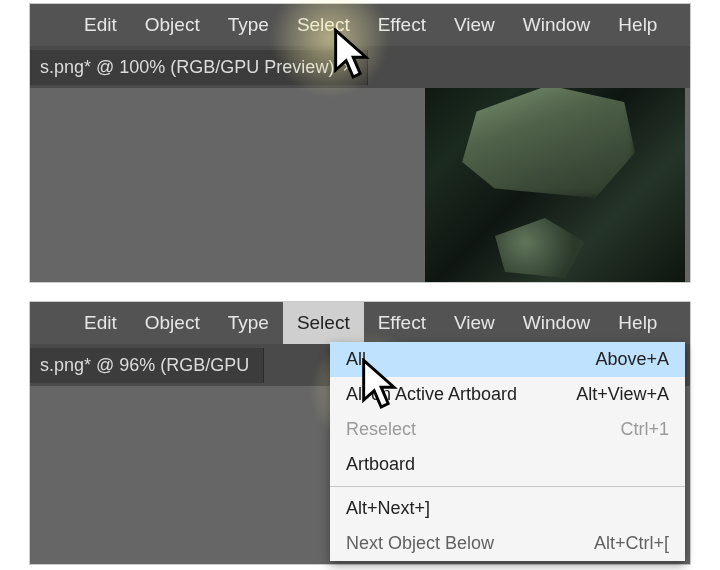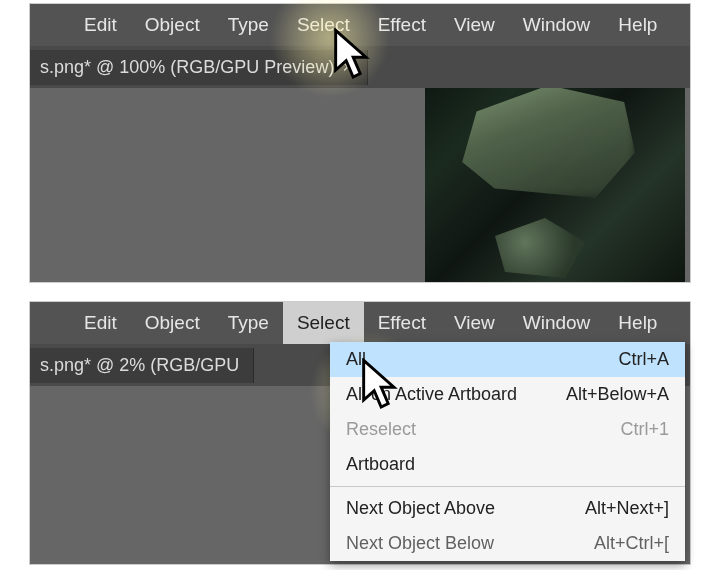--- a/index.html
+++ b/index.html
@@ -178,45 +178,44 @@
     <div class="item">Object</div>
     <div class="item">Type</div>
     <div class="item active">Select</div>
     <div class="item">Effect</div>
     <div class="item">View</div>
     <div class="item">Window</div>
     <div class="item">Help</div>
   </div>
   <div class="tabbar">
     <div class="tab">
-      <span>s.png* @ 2% (RGB/GPU</span>
+      <span>s.png* @ 96% (RGB/GPU</span>
     </div>
   </div>
   <div class="canvas-area"></div>
 
   <div class="dropdown">
     <div class="row hl">
       <span>All</span>
-      <span>Ctrl+A</span>
+      <span>Above+A</span>
     </div>
     <div class="row">
       <span>All on Active Artboard</span>
-      <span>Alt+Below+A</span>
+      <span>Alt+View+A</span>
     </div>
     <div class="row disabled">
       <span>Reselect</span>
       <span>Ctrl+1</span>
     </div>
     <div class="row">
       <span>Artboard</span>
       <span></span>
     </div>
     <div class="sep"></div>
     <div class="row">
-      <span>Next Object Above</span>
       <span>Alt+Next+]</span>
     </div>
     <div class="row" style="opacity:.7;">
       <span>Next Object Below</span>
       <span>Alt+Ctrl+[</span>
     </div>
   </div>
 
   <div class="glow g2" style="left:280px; top:30px;"></div>
   <div class="cursor" style="left:330px; top:56px;">

